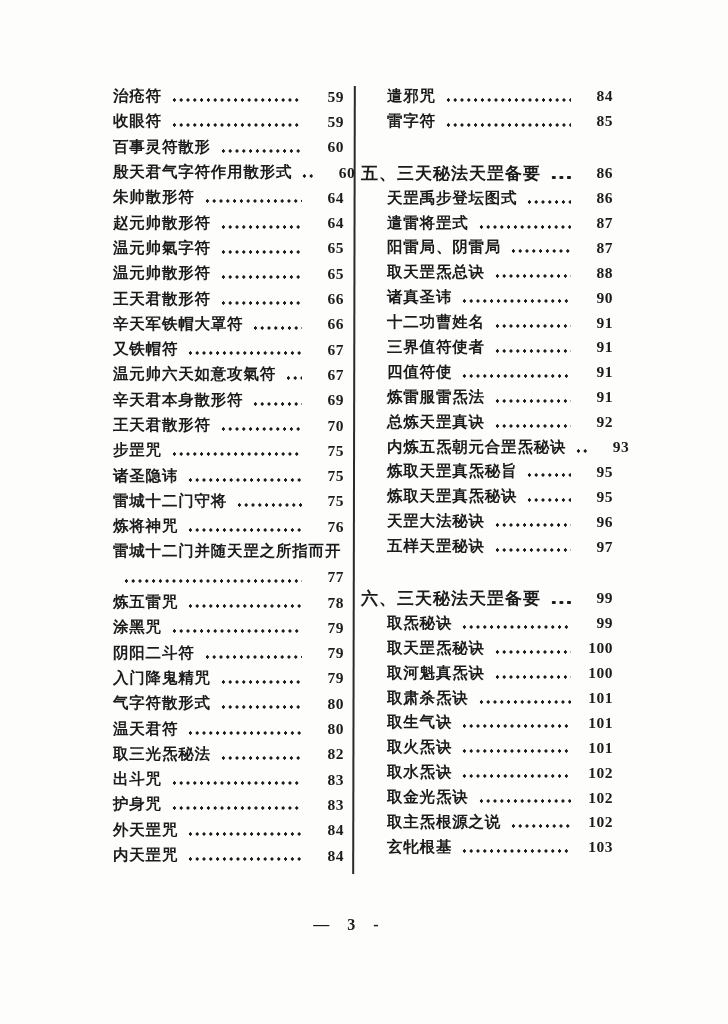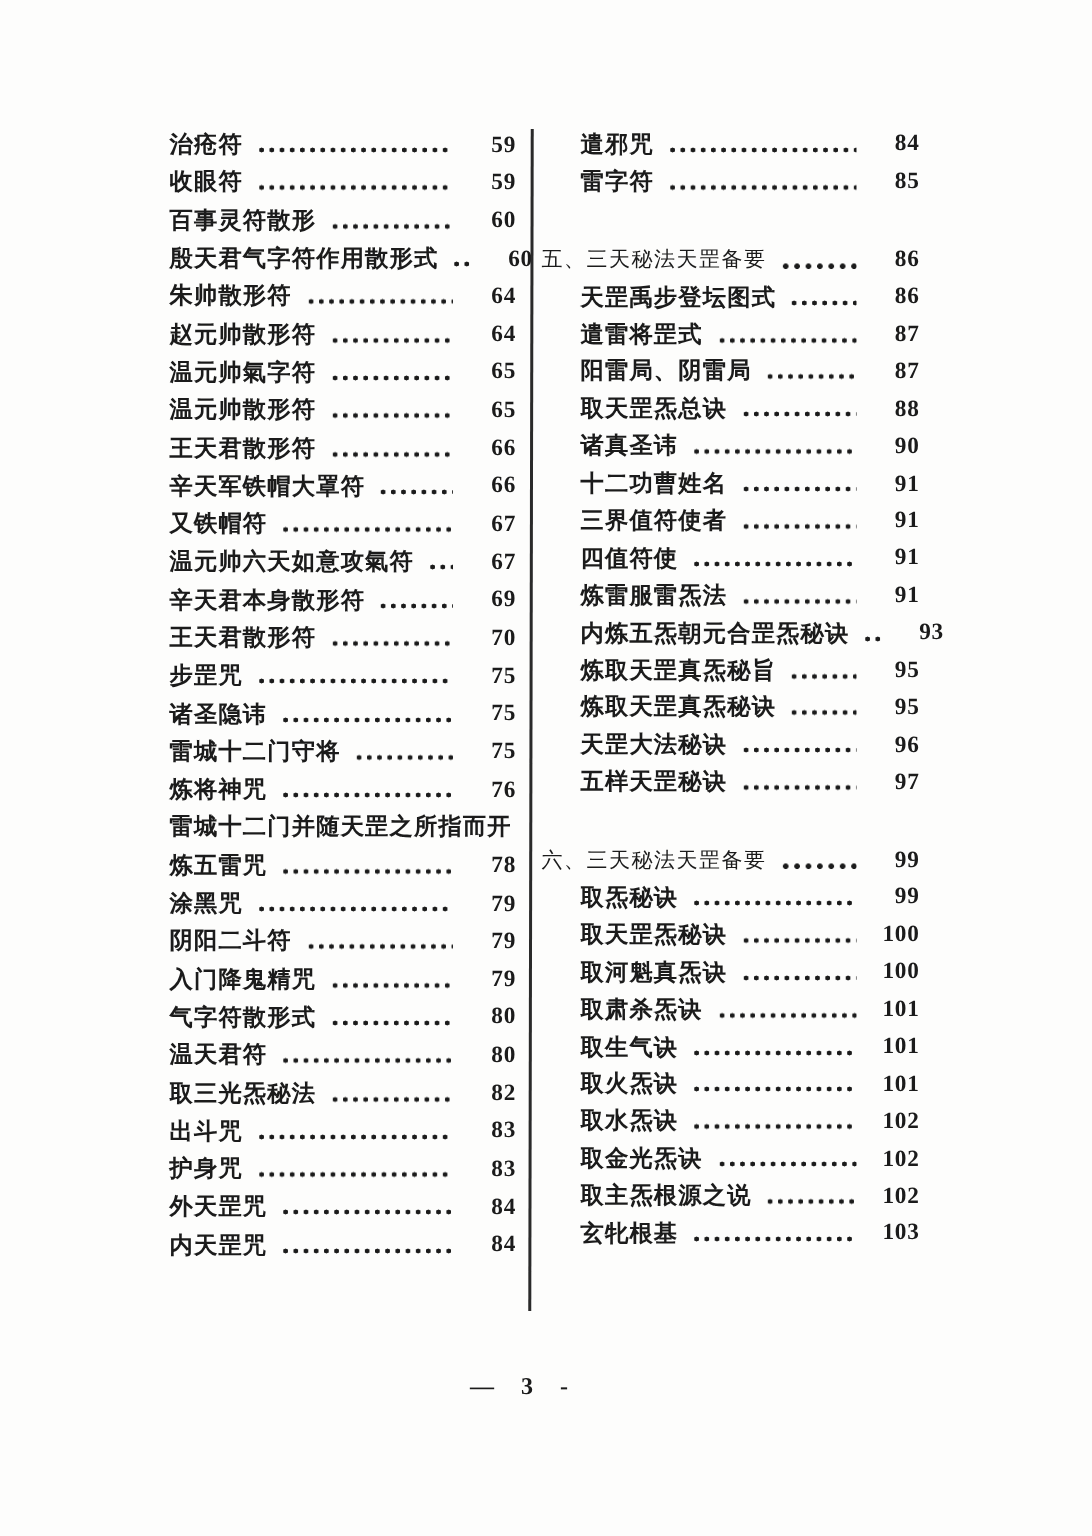--- a/index.html
+++ b/index.html
@@ -18,21 +18,21 @@
   .page{position:relative;width:728px;height:1024px;background:var(--paper);}
   .col{position:absolute;top:84px;}
   .col-left{left:113px;width:231px;--rh:25.3px;}
   .col-right{left:361px;width:252px;--rh:24.9px;}
   .toc-row{display:flex;align-items:center;height:var(--rh);}
   .col-right .toc-row:not(.header){padding-left:26px;}
   .toc-title{
     font-size:15.5px;font-weight:700;letter-spacing:0.8px;
     white-space:nowrap;flex:0 0 auto;
   }
-  .header .toc-title{font-size:14px;font-weight:400;letter-spacing:1px;}
+  .header .toc-title{font-size:17px;font-weight:700;letter-spacing:1px;}
   .toc-leader{
     flex:1 1 auto;min-width:12px;height:4px;
     margin:7px 8px 0 9px;
     background-image:radial-gradient(circle,var(--ink) 1.5px,transparent 1.8px);
     background-size:6.8px 4px;background-repeat:repeat-x;background-position:left center;
   }
   .header .toc-leader{
     height:5px;margin-top:8px;
     background-image:radial-gradient(circle,var(--ink) 1.7px,transparent 2px);
     background-size:7.6px 5px;
@@ -147,20 +147,24 @@
         <span class="toc-page">75</span>
       </div>
       <div class="toc-row">
         <span class="toc-title">炼将神咒</span>
         <span class="toc-leader"></span>
         <span class="toc-page">76</span>
       </div>
       <div class="toc-row title-only">
         <span class="toc-title">雷城十二门并随天罡之所指而开</span>
       </div>
+      <div class="toc-row leader-only">
+        <span class="toc-leader"></span>
+        <span class="toc-page">77</span>
+      </div>
       <div class="toc-row">
         <span class="toc-title">炼五雷咒</span>
         <span class="toc-leader"></span>
         <span class="toc-page">78</span>
       </div>
       <div class="toc-row">
         <span class="toc-title">涂黑咒</span>
         <span class="toc-leader"></span>
         <span class="toc-page">79</span>
       </div>
@@ -267,20 +271,25 @@
       </div>
       <div class="toc-row">
         <span class="toc-title">四值符使</span>
         <span class="toc-leader"></span>
         <span class="toc-page">91</span>
       </div>
       <div class="toc-row">
         <span class="toc-title">炼雷服雷炁法</span>
         <span class="toc-leader"></span>
         <span class="toc-page">91</span>
+      </div>
+      <div class="toc-row">
+        <span class="toc-title">总炼天罡真诀</span>
+        <span class="toc-leader"></span>
+        <span class="toc-page">92</span>
       </div>
       <div class="toc-row">
         <span class="toc-title">内炼五炁朝元合罡炁秘诀</span>
         <span class="toc-leader"></span>
         <span class="toc-page">93</span>
       </div>
       <div class="toc-row">
         <span class="toc-title">炼取天罡真炁秘旨</span>
         <span class="toc-leader"></span>
         <span class="toc-page">95</span>

